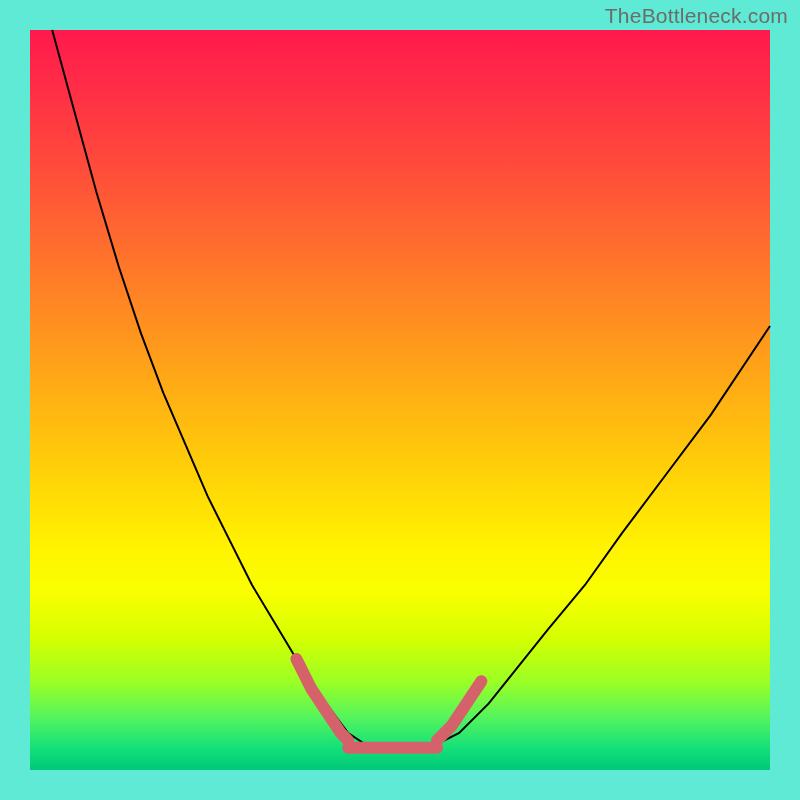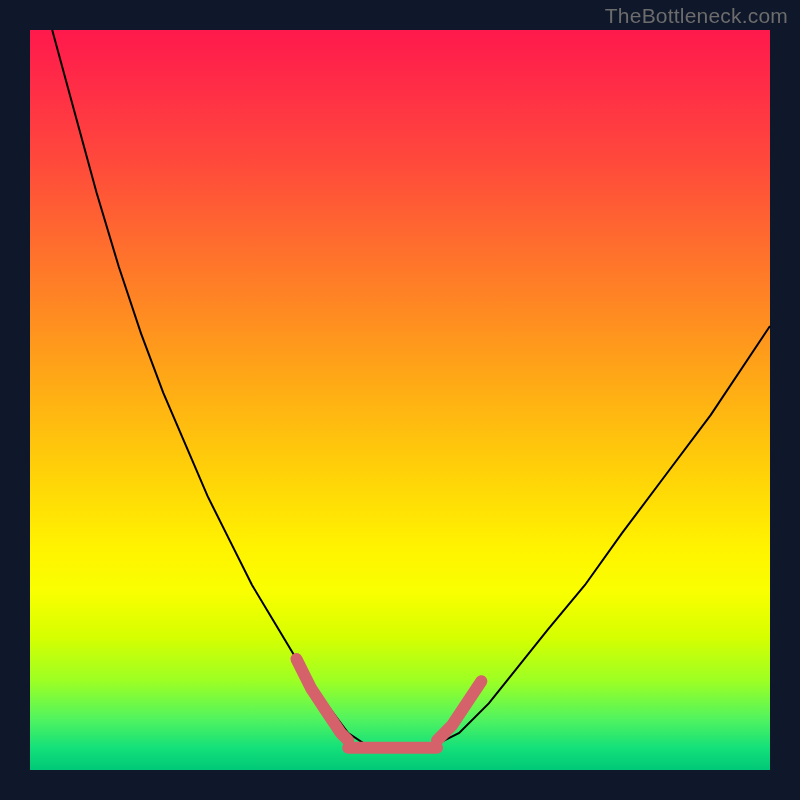--- a/index.html
+++ b/index.html
@@ -10,21 +10,21 @@
     background: #000;
     overflow: hidden;
     font-family: Arial, Helvetica, sans-serif;
   }
   .frame {
     position: absolute;
     left: 0;
     top: 0;
     width: 800px;
     height: 800px;
-    background: #0f172a;
+    background: #5eead4;
   }
   .plot-area {
     position: absolute;
     left: 30px;
     top: 30px;
     width: 740px;
     height: 740px;
     
     background: linear-gradient(to bottom,
       #ff194c 0%,

